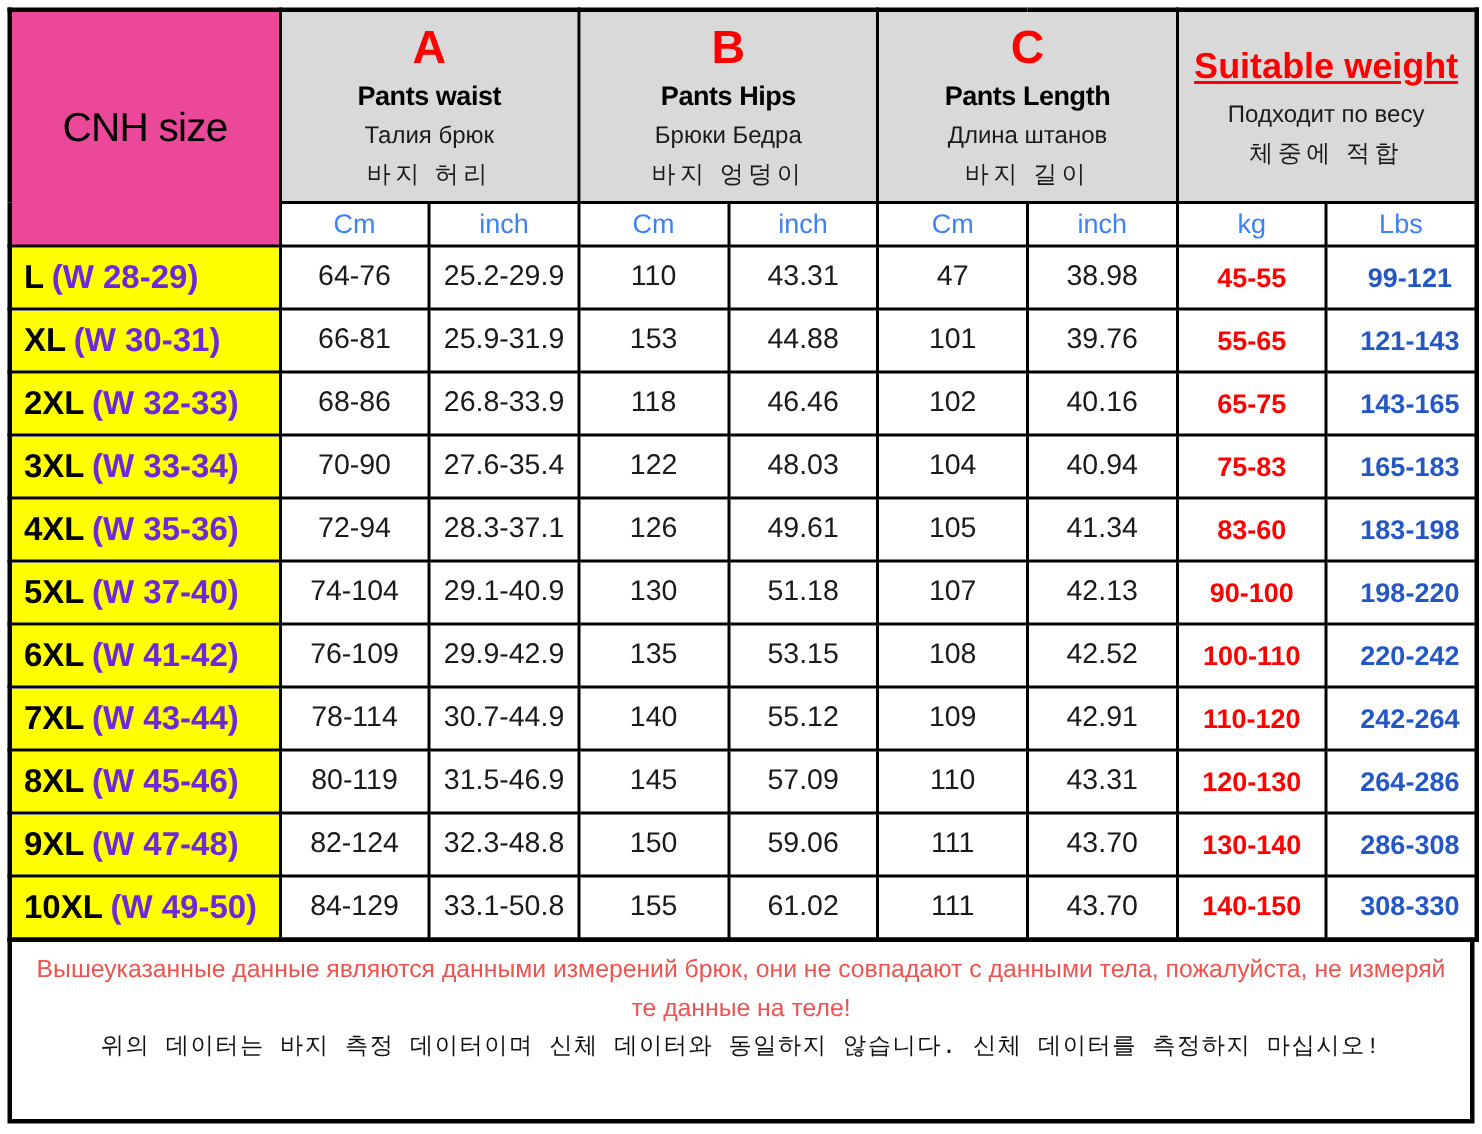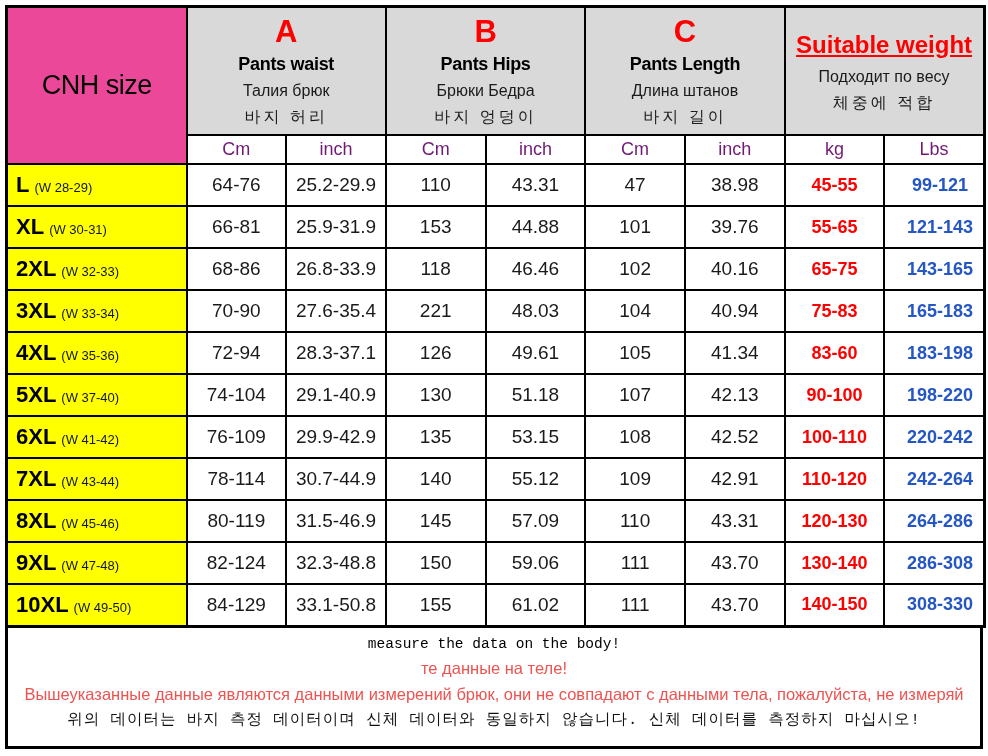--- a/index.html
+++ b/index.html
@@ -30,28 +30,28 @@
   .g-inner { display:flex; flex-direction:column; justify-content:center; gap:1px; }
   .g-letter { color:#fe0000; font-size:31px; font-weight:bold; line-height:36px; }
   .g-title  { color:#fe0000; font-size:24px; font-weight:bold; line-height:36px;text-decoration:underline; }
   .g-en { font-size:18px; font-weight:bold; color:#000; letter-spacing:-0.3px; line-height:26px; }
   .g-ru { font-size:16px; color:#1a1a1a; line-height:25px; }
   .g-ko { font-size:16px; color:#1a1a1a; line-height:25px; letter-spacing:3px; }
 
   
   tr.unit-row th {
     height:27px; background:#ffffff; font-weight:normal;
-    font-size:18px; color:#701a75;
+    font-size:18px; color:#3b82f6;
   }
 
   
   tbody tr.data-row { height:42px; }
   td.size-cell { background:#ffff00; text-align:left; padding-left:8px; }
   .size-name { font-size:22px; font-weight:bold; color:#000; }
-  .size-w { font-size:13px; font-weight:normal; color:#0f172a; margin-left:5px; }
+  .size-w { font-size:22px; font-weight:bold; color:#6d28d9; margin-left:5px; }
   td.val { font-size:19px; color:#1a1a1a; }
   td.val.kg  { color:#fe0000; font-weight:bold; font-size:18px; }
   td.val.lbs { color:#2456c4; font-weight:bold; font-size:18px;padding-left:12px; }
 
   
   .footer-box {
     box-sizing:border-box; width:978px; height:124px;
     border:3px solid #000; margin-top:-3px;
     text-align:center; padding-top:5px;
   }
@@ -167,21 +167,21 @@
           <td class="val">40.16</td>
           <td class="val kg">65-75</td>
           <td class="val lbs">143-165</td>
         </tr>
         <tr class="data-row">
     <td class="size-cell">
       <span class="size-name">3XL</span><span class="size-w">(W 33-34)</span>
     </td>
   <td class="val">70-90</td>
           <td class="val">27.6-35.4</td>
-          <td class="val">221</td>
+          <td class="val">122</td>
           <td class="val">48.03</td>
           <td class="val">104</td>
           <td class="val">40.94</td>
           <td class="val kg">75-83</td>
           <td class="val lbs">165-183</td>
         </tr>
         <tr class="data-row">
     <td class="size-cell">
       <span class="size-name">4XL</span><span class="size-w">(W 35-36)</span>
     </td>
@@ -269,19 +269,18 @@
           <td class="val">61.02</td>
           <td class="val">111</td>
           <td class="val">43.70</td>
           <td class="val kg">140-150</td>
           <td class="val lbs">308-330</td>
         </tr>
       </tbody>
   </table>
 
   <div class="footer-box">
-    <div class="f-en">measure the data on the body!</div>
+    <div class="f-ru">Вышеуказанные данные являются данными измерений брюк, они не совпадают с данными тела, пожалуйста, не измеряй</div>
     <div class="f-ru">те данные на теле!</div>
-    <div class="f-ru">Вышеуказанные данные являются данными измерений брюк, они не совпадают с данными тела, пожалуйста, не измеряй</div>
     <div class="f-ko">위의 데이터는 바지 측정 데이터이며 신체 데이터와 동일하지 않습니다. 신체 데이터를 측정하지 마십시오!</div>
   </div>
 
 </div>
 
 </body></html>

